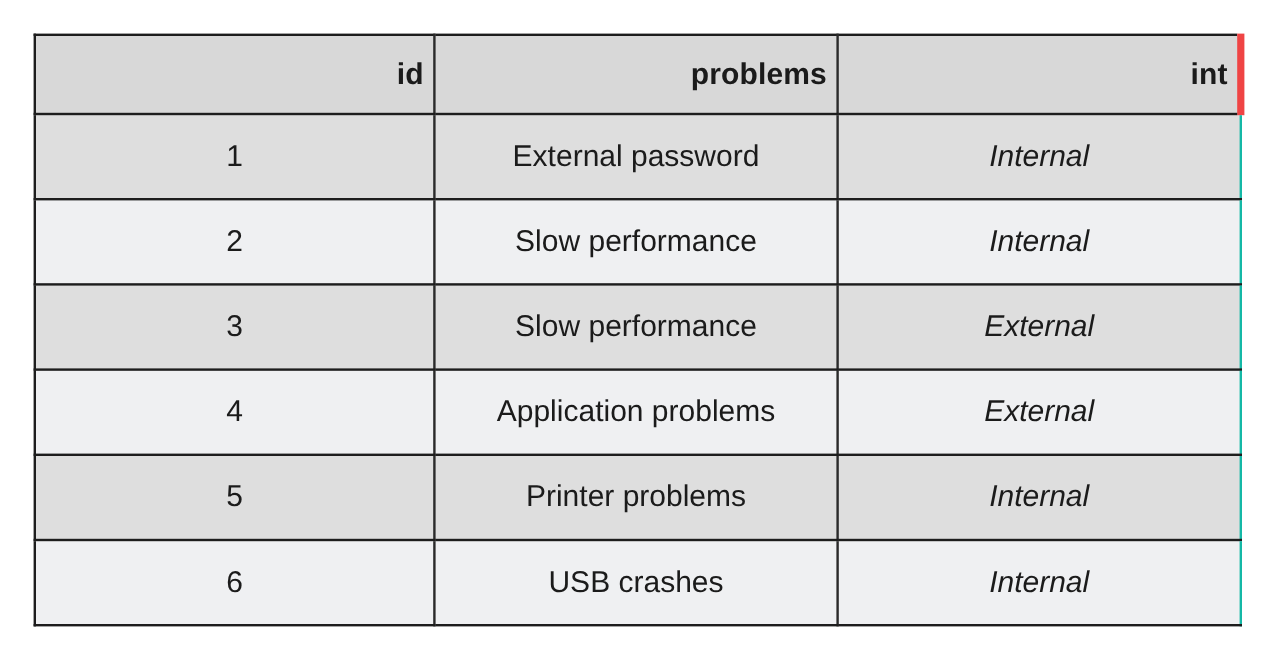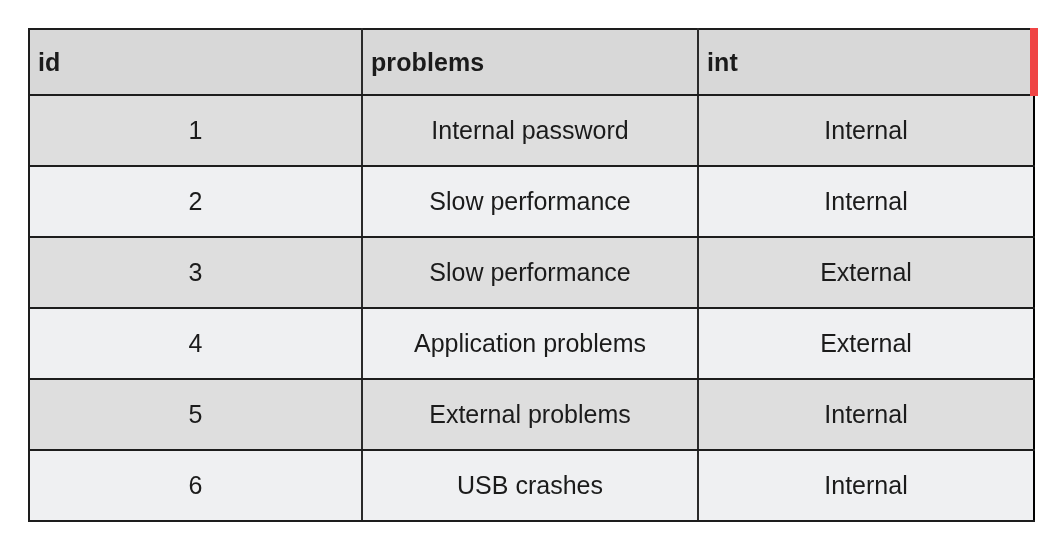--- a/index.html
+++ b/index.html
@@ -43,50 +43,50 @@
 
   
   table.data-table thead tr {
     background: #d8d8d8;
   }
   table.data-table thead th {
     height: 66px;
     font-size: 25px;
     font-weight: bold;
     color: #1b1b1b;
-    text-align: left;
+    text-align: right;
     vertical-align: middle;
     padding: 16px 8px;
     border-top: 2px solid #1d1d1d;
     border-bottom: 2px solid #1d1d1d;
     border-left: 2px solid #2a2a2a;
     border-right: 2px solid #2a2a2a;
     box-sizing: border-box;
     letter-spacing: 0.1px;
   }
   table.data-table thead th.first-col { border-left: 2px solid #1d1d1d; }
-  table.data-table thead th.last-col  { border-right: 8px solid #ef4444; }
+  table.data-table thead th.last-col  { border-right: 6px solid #ef4444; }
 
   
   table.data-table tbody td {
     height: 71px;
     font-size: 25px;
     font-weight: normal;
     color: #1b1b1b;
     text-align: center;
     vertical-align: middle;
     padding: 0 8px;
     border-bottom: 2px solid #1d1d1d;
     border-left: 2px solid #2a2a2a;
     border-right: 2px solid #2a2a2a;
     box-sizing: border-box;
     white-space: nowrap;
   }
   table.data-table tbody td.first-col { border-left: 2px solid #1d1d1d; }
-  table.data-table tbody td.last-col  { border-right: 2px solid #000000; }
+  table.data-table tbody td.last-col  { border-right: 2px solid #14b8a6; font-style: italic; }
 
   table.data-table tbody tr.row-odd  { background: #dedede; }
   table.data-table tbody tr.row-even { background: #eff0f2; }
 </style>
 </head>
 <body>
 
 <div class="page">
 
   <div class="table-wrap">
@@ -101,41 +101,41 @@
         <tr>
           <th class="first-col">id</th>
           <th>problems</th>
           <th class="last-col">int</th>
         </tr>
       </thead>
 
       <tbody>
         <tr class="row-odd">
           <td class="first-col">1</td>
-          <td>Internal password</td>
+          <td>External password</td>
           <td class="last-col">Internal</td>
         </tr>
         <tr class="row-even">
           <td class="first-col">2</td>
           <td>Slow performance</td>
           <td class="last-col">Internal</td>
         </tr>
         <tr class="row-odd">
           <td class="first-col">3</td>
           <td>Slow performance</td>
           <td class="last-col">External</td>
         </tr>
         <tr class="row-even">
           <td class="first-col">4</td>
           <td>Application problems</td>
           <td class="last-col">External</td>
         </tr>
         <tr class="row-odd">
           <td class="first-col">5</td>
-          <td>External problems</td>
+          <td>Printer problems</td>
           <td class="last-col">Internal</td>
         </tr>
         <tr class="row-even">
           <td class="first-col">6</td>
           <td>USB crashes</td>
           <td class="last-col">Internal</td>
         </tr>
       </tbody>
     </table>
   </div>

